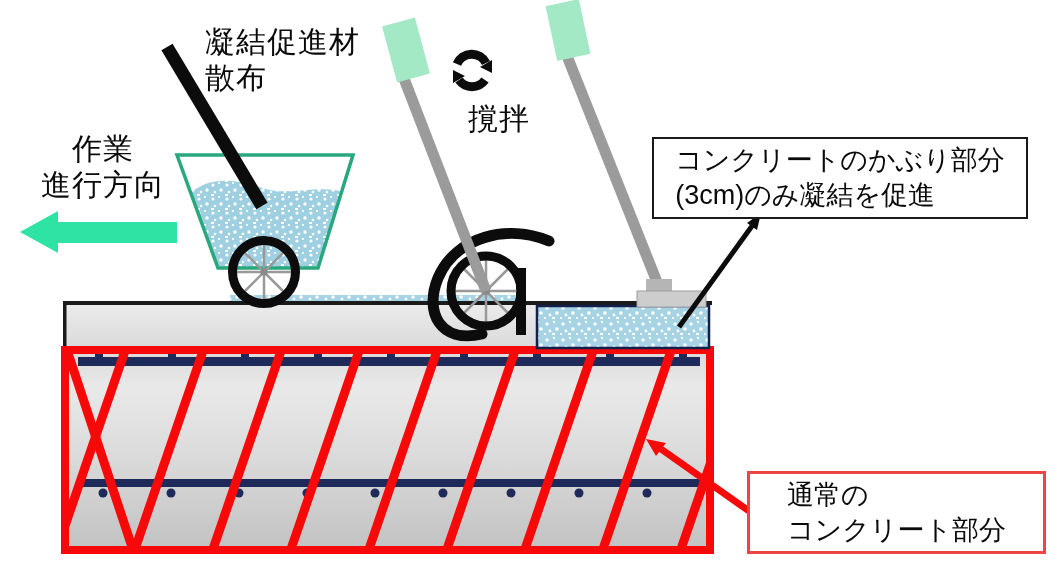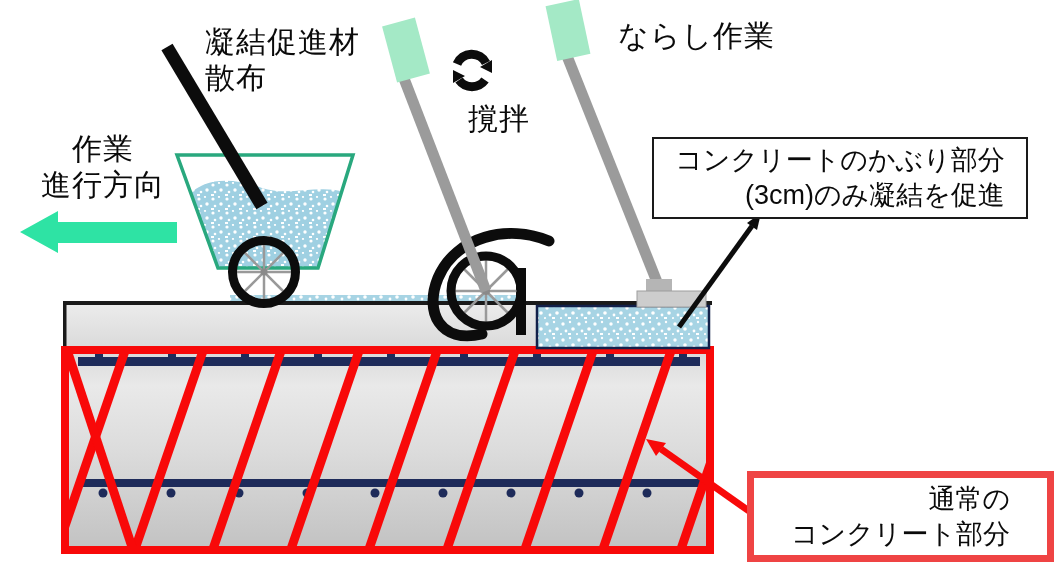--- a/index.html
+++ b/index.html
@@ -8,24 +8,24 @@
     font-family:"Liberation Sans","DejaVu Sans",sans-serif;color:#0a0a0a;
   }
   .stage svg{position:absolute;left:0;top:0;}
   .label{
     position:absolute;white-space:pre-line;font-size:30px;line-height:36px;
     color:#0a0a0a;letter-spacing:1px;
   }
   .label-center{text-align:center;}
   .callout{
     position:absolute;background:#ffffff;display:flex;align-items:center;justify-content:center;
-    text-align:right;font-size:27px;line-height:35px;white-space:pre-line;letter-spacing:0;
+    text-align:left;font-size:27px;line-height:35px;white-space:pre-line;letter-spacing:0;
   }
   .callout.black-border{border:2px solid #1a1a1a;}
-  .callout.red-border{border:7px solid #ef4444;}
+  .callout.red-border{border:3px solid #ef4444;}
 </style>
 </head>
 <body>
 
 <div class="stage">
 
 <svg width="1063" height="585" viewBox="0 0 1063 585">
   <defs>
     <linearGradient id="slabGrad" x1="0" y1="0" x2="0" y2="1">
       <stop offset="0" stop-color="#d9d9d9"></stop>
@@ -176,21 +176,20 @@
 </svg>
 
 <div class="label" style="left:205px;top:24px;">凝結促進材
 散布</div>
 
 <div class="label label-center" style="left:28px;top:131px;width:150px;">作業
 進行方向</div>
 
 <div class="label" style="left:468px;top:101px;">撹拌</div>
 
-<div class="label" style="left:618px;top:18px;">ならし作業</div>
 
 <div class="callout black-border" style="left:652px;top:137px;width:372px;height:78px;">
   <span>コンクリートのかぶり部分
 (3cm)のみ凝結を促進</span>
 </div>
 
 <div class="callout red-border" style="left:747px;top:471px;width:293px;height:77px;">
   <span>通常の
 コンクリート部分</span>
 </div>

